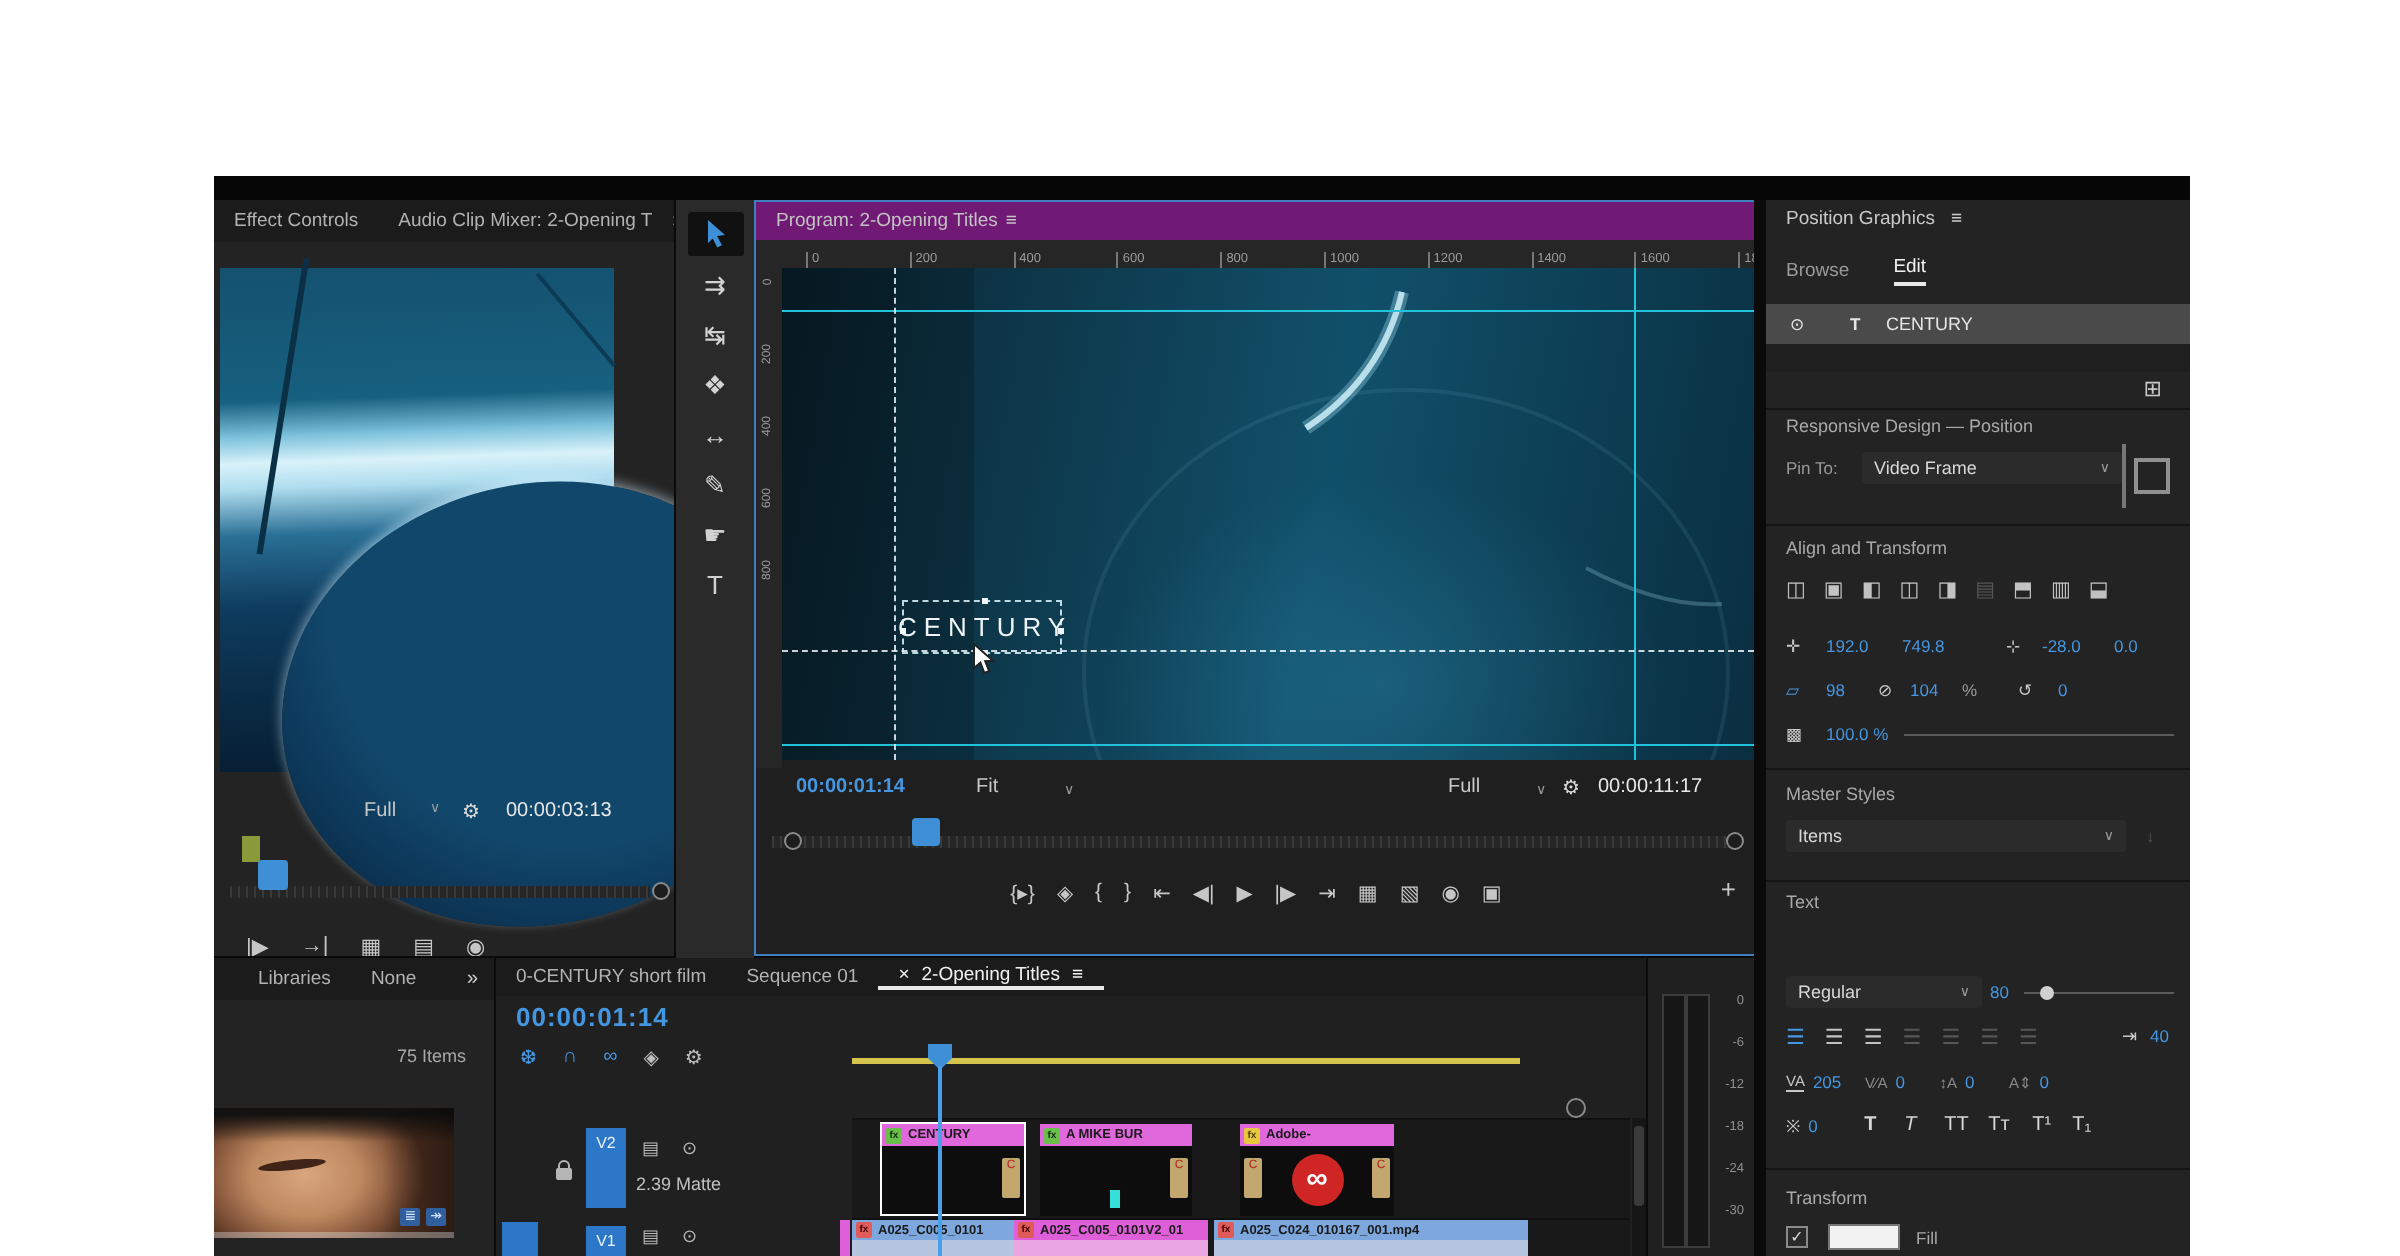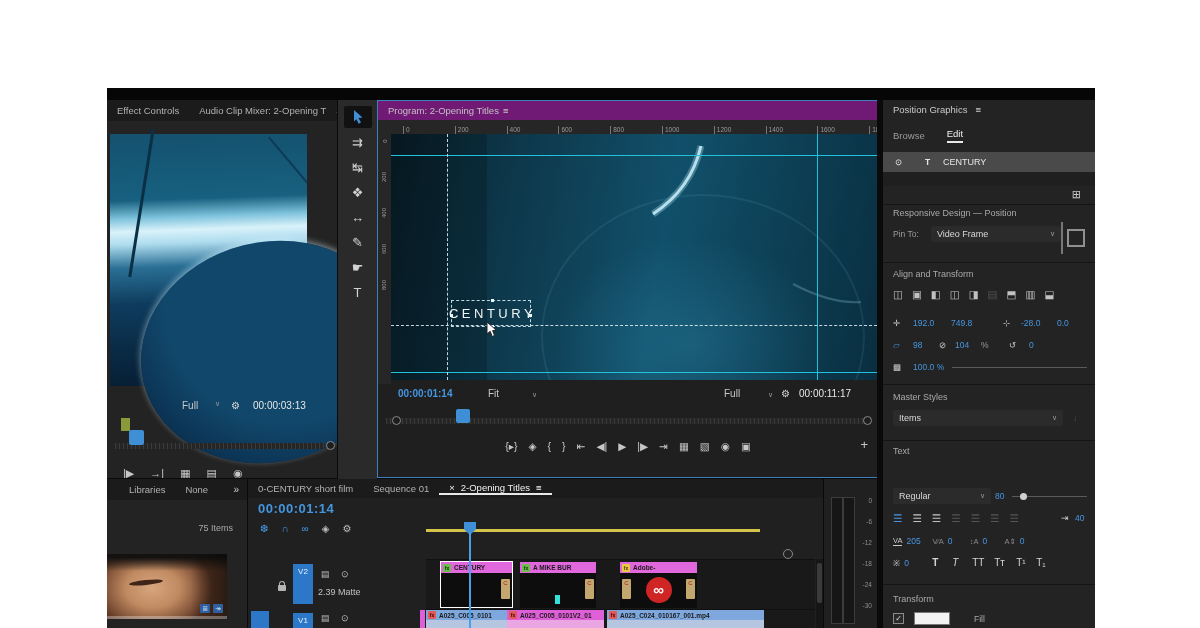--- a/index.html
+++ b/index.html
@@ -428,21 +428,21 @@
       <span style="width:20px;color:#d5d5d5;font-size:10px">T¹</span>
       <span style="color:#d5d5d5;font-size:10px">T₁</span>
     </div>
     <div class="divider" style="top:484px"></div>
     <div class="eg-row eg-hdr" style="top:494px">
       <span>Transform</span>
     </div>
     <div class="eg-row" style="top:512px">
       <span class="checkbox">✓</span>
       <span class="swatch"></span>
-      <span style="margin-left:24px;color:#a9a9a9">Fill</span>
+      <span style="margin-left:8px;color:#a9a9a9">Fill</span>
     </div>
   </div>
 
   <div class="panel" id="pnl-lib">
     <div class="tabbar">
       <span class="tab" style="padding-left:22px">Libraries</span>
       <span class="tab">None</span>
       <span class="overflow">»</span>
     </div>
     <span id="lib-count">75 Items</span>

